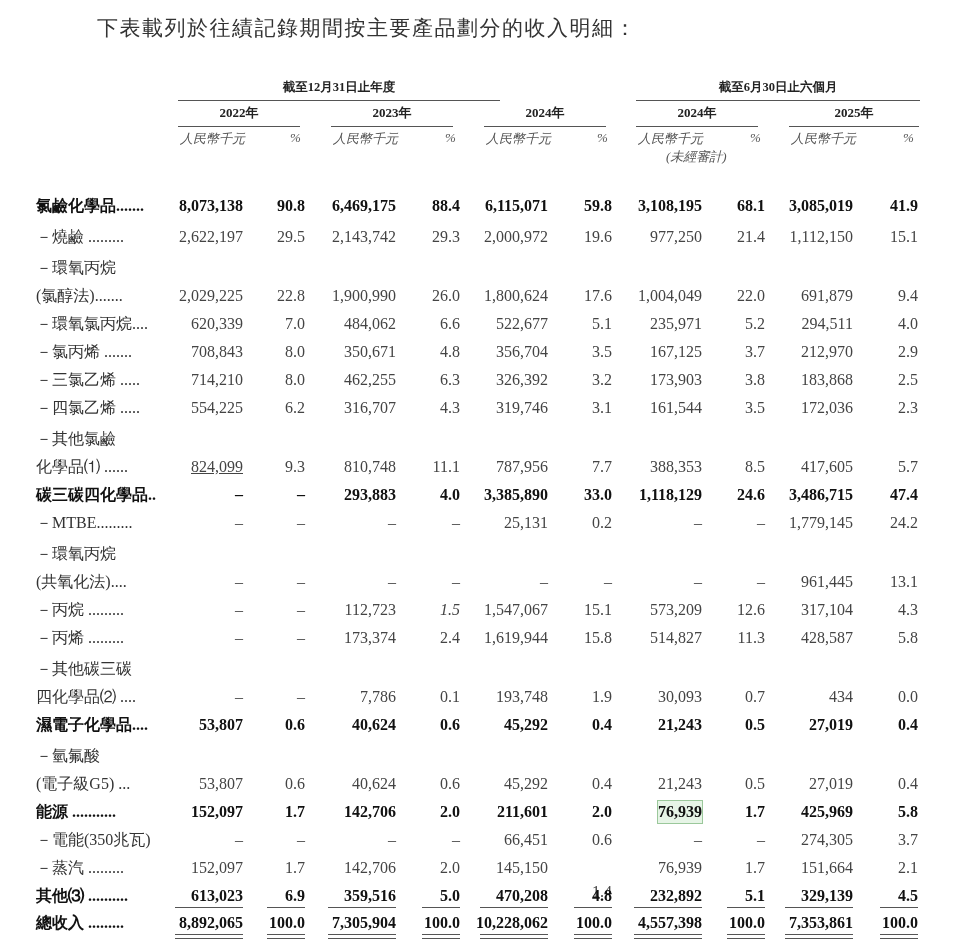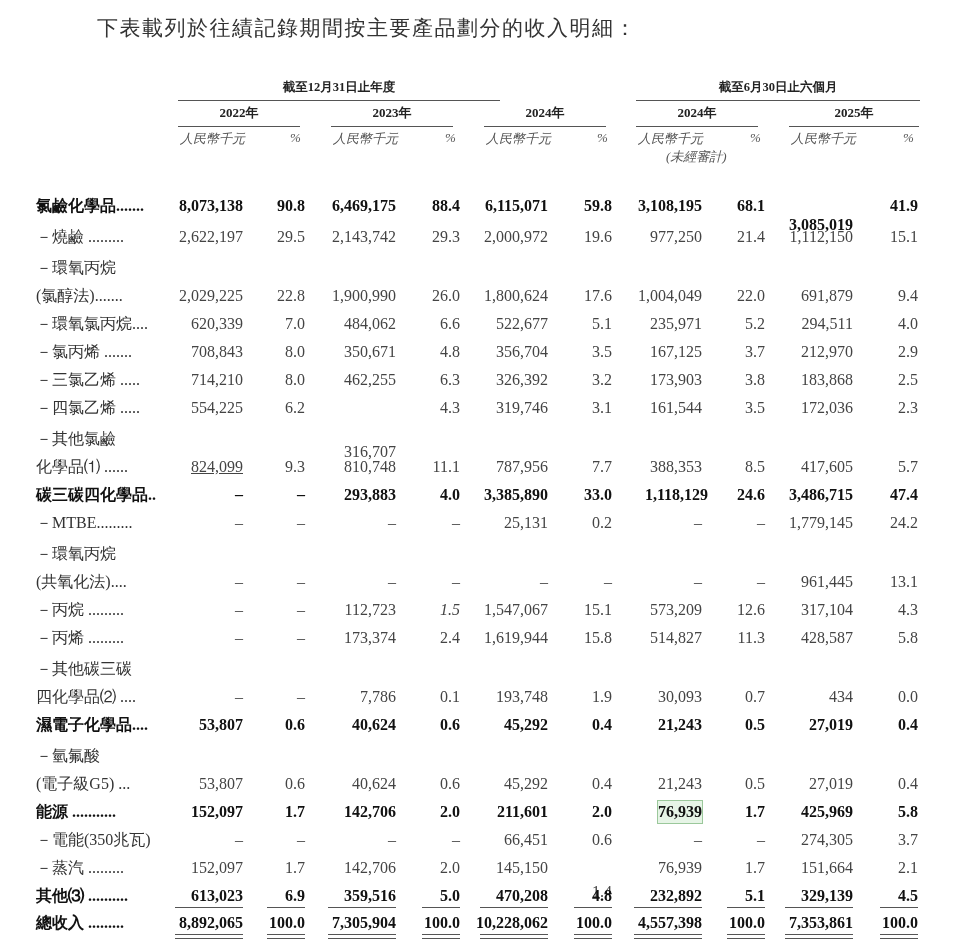--- a/index.html
+++ b/index.html
@@ -58,21 +58,21 @@
     <div class="row bold" style="top: 195px;">
       <div class="lbl bold">氯鹼化學品.......</div>
       <div class="num" style="right: 717px;">8,073,138</div>
       <div class="num" style="right: 655px;">90.8</div>
       <div class="num" style="right: 564px;">6,469,175</div>
       <div class="num" style="right: 500px;">88.4</div>
       <div class="num" style="right: 412px;">6,115,071</div>
       <div class="num" style="right: 348px;">59.8</div>
       <div class="num" style="right: 258px;">3,108,195</div>
       <div class="num" style="right: 195px;">68.1</div>
-      <div class="num" style="right: 107px; margin-top: 19px;">3,085,019</div>
+      <div class="num" style="right: 107px;">3,085,019</div>
       <div class="num" style="right: 42px;">41.9</div>
     </div>
     <div class="row" style="top: 226px;">
       <div class="lbl">－燒鹼 .........</div>
       <div class="num" style="right: 717px;">2,622,197</div>
       <div class="num" style="right: 655px;">29.5</div>
       <div class="num" style="right: 564px;">2,143,742</div>
       <div class="num" style="right: 500px;">29.3</div>
       <div class="num" style="right: 412px;">2,000,972</div>
       <div class="num" style="right: 348px;">19.6</div>
@@ -143,21 +143,21 @@
       <div class="num" style="right: 348px;">3.2</div>
       <div class="num" style="right: 258px;">173,903</div>
       <div class="num" style="right: 195px;">3.8</div>
       <div class="num" style="right: 107px;">183,868</div>
       <div class="num" style="right: 42px;">2.5</div>
     </div>
     <div class="row" style="top: 397px;">
       <div class="lbl">－四氯乙烯 .....</div>
       <div class="num" style="right: 717px; font-family: Liberation Serif, serif;">554,225</div>
       <div class="num" style="right: 655px;">6.2</div>
-      <div class="num" style="right: 564px; margin-top: 44px;">316,707</div>
+      <div class="num" style="right: 564px;">316,707</div>
       <div class="num" style="right: 500px;">4.3</div>
       <div class="num" style="right: 412px;">319,746</div>
       <div class="num" style="right: 348px;">3.1</div>
       <div class="num" style="right: 258px;">161,544</div>
       <div class="num" style="right: 195px;">3.5</div>
       <div class="num" style="right: 107px;">172,036</div>
       <div class="num" style="right: 42px;">2.3</div>
     </div>
     <div class="row" style="top: 428px;">
       <div class="lbl">－其他氯鹼</div>
@@ -186,21 +186,21 @@
       <div class="num" style="right: 42px;">5.7</div>
     </div>
     <div class="row bold" style="top: 484px;">
       <div class="lbl bold">碳三碳四化學品..</div>
       <div class="num" style="right: 717px;">–</div>
       <div class="num" style="right: 655px;">–</div>
       <div class="num" style="right: 564px;">293,883</div>
       <div class="num" style="right: 500px;">4.0</div>
       <div class="num" style="right: 412px;">3,385,890</div>
       <div class="num" style="right: 348px;">33.0</div>
-      <div class="num" style="right: 252px;">1,118,129</div>
+      <div class="num" style="right: 258px;">1,118,129</div>
       <div class="num" style="right: 195px;">24.6</div>
       <div class="num" style="right: 107px;">3,486,715</div>
       <div class="num" style="right: 42px;">47.4</div>
     </div>
     <div class="row" style="top: 512px;">
       <div class="lbl">－MTBE.........</div>
       <div class="num" style="right: 717px;">–</div>
       <div class="num" style="right: 655px;">–</div>
       <div class="num" style="right: 564px;">–</div>
       <div class="num" style="right: 500px;">–</div>

